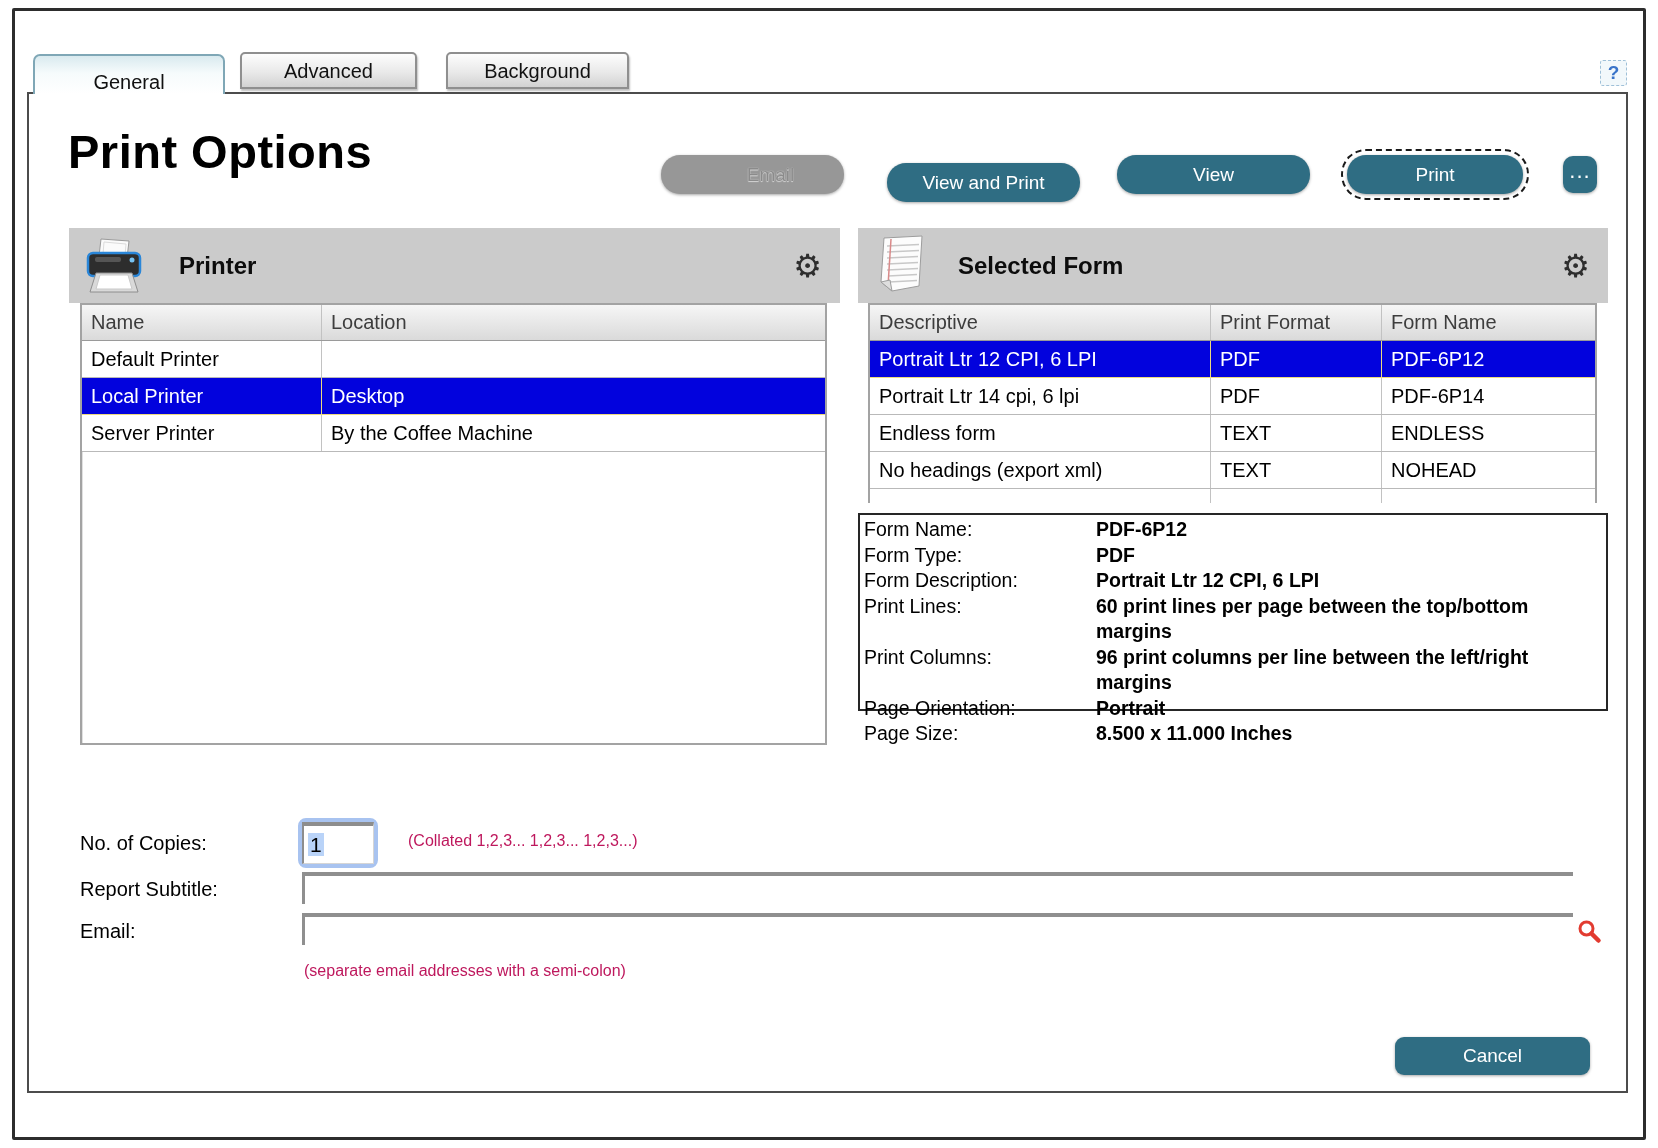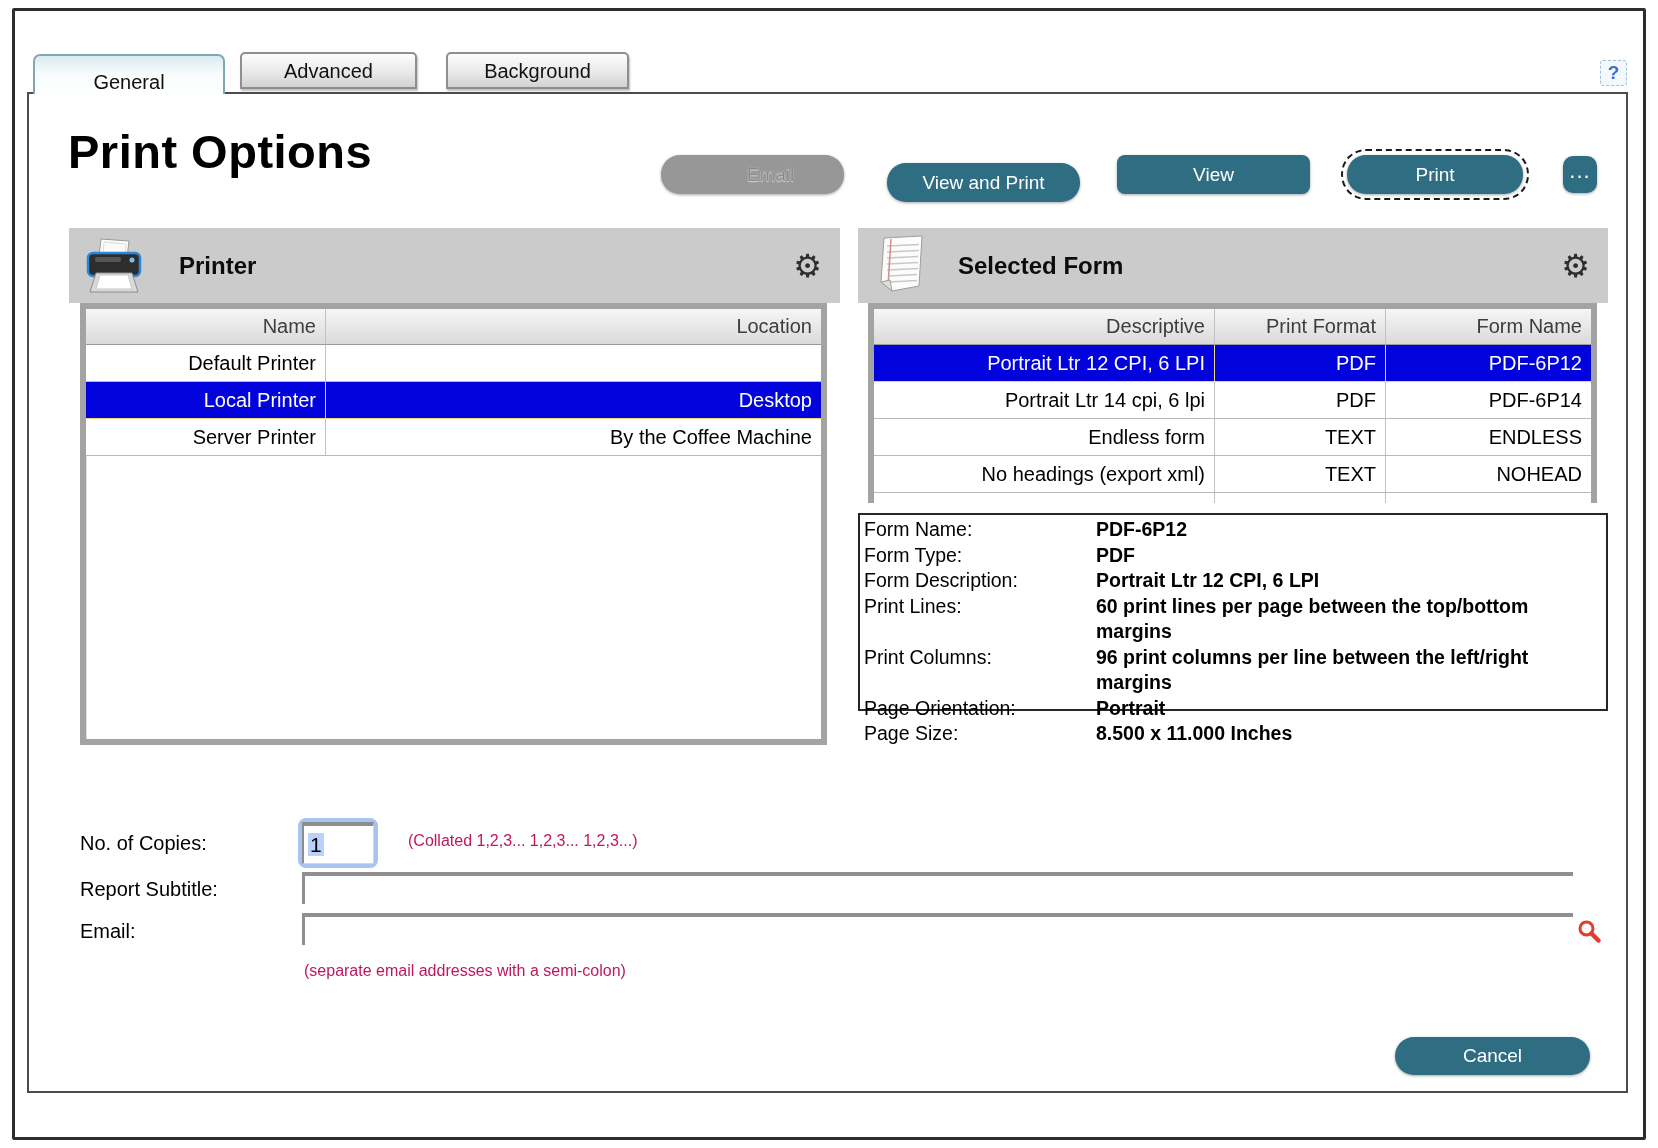--- a/index.html
+++ b/index.html
@@ -33,21 +33,21 @@
   .btn-more  { left:1563px; top:156px; width:34px; height:37px; border-radius:10px; line-height:30px; font-size:22px; letter-spacing:1px; }
 
   
   .panel-header { top:228px; height:75px; background:#cbcbcb; }
   .panel-header.left { left:69px; width:771px; }
   .panel-header.right { left:858px; width:750px; }
   .panel-title { font-size:24px; font-weight:bold; color:#0c0c0c; }
   .gear { font-size:32px; color:#2e2e2e; line-height:1; cursor:pointer; }
 
   
-  .grid { background:#fff; border:6px solid #a3a3a3; box-shadow:inset 1px 1px 0 #e0e0e0;text-align:right; }
+  .grid { background:#fff; border:2px solid #a3a3a3; box-shadow:inset 1px 1px 0 #e0e0e0; }
   .grid-left { left:80px; top:303px; width:747px; height:442px; }
   .grid-right { left:868px; top:303px; width:729px; height:200px; overflow:hidden; border-bottom:none; }
   .grid-header { display:flex; height:36px; background:linear-gradient(#f6f6f6,#dadada); border-bottom:1px solid #9a9a9a; color:#3d3d3d; font-size:20px; }
   .grid-header .cell { line-height:35px; }
   .row { display:flex; height:37px; font-size:20px; background:#fff; border-bottom:1px solid #b9b9b9; }
   .row .cell { line-height:36px; }
   .cell { padding:0 9px; white-space:nowrap; overflow:hidden; border-right:1px solid #c2c2c2; }
   .cell:last-child { border-right:none; }
   .row.selected { background:#0202dd; color:#fff; border-bottom:1px solid #ecd97f; }
   .row.selected .cell { border-right-color:#ecd97f; }
@@ -63,21 +63,21 @@
 
   
   .field-label { font-size:20px; color:#000; }
   .copies-wrap { left:298px; top:818px; width:80px; height:50px; border:4px solid #a8c3f0; border-radius:8px; background:#fff; }
   .copies-inner { position:absolute; inset:0; border-top:4px solid #8d8d8d; border-left:2px solid #8d8d8d; border-right:1px solid #d5d5d5; border-bottom:1px solid #d5d5d5; font-size:21px; line-height:38px; padding-left:4px; }
   .sel-text { background:#b9d3f8; padding:0 2px; }
   .hint { font-size:16px; color:#be185d; }
   .line-field { height:32px; background:#fff; border-top:4px solid #8f8f8f; border-left:3px solid #8f8f8f; width:1271px; left:302px; }
   .line-field input { width:100%; height:100%; border:none; outline:none; font-size:19px; font-family:"Liberation Sans", sans-serif; background:transparent; }
 
-  .btn-cancel { left:1395px; top:1037px; width:195px; height:38px; line-height:38px; border-radius:19px; }
+  .btn-cancel { left:1395px; top:1037px; width:195px; height:38px; line-height:38px; border-radius:9px; }
 
   .mag { width:26px; height:26px; }
 
   svg { display:block; }
 </style>
 </head>
 <body>
 
 <div class="abs page-frame"></div>
 
@@ -86,21 +86,21 @@
 <div class="abs tab tab-idle tab-background">Background</div>
 
 <div class="abs help-box">?</div>
 
 <div class="abs dialog"></div>
 
 <div class="abs page-title" style="z-index:2;">Print Options</div>
 
 <div class="abs btn btn-email" style="z-index:2;padding-left:36px;">Email</div>
 <div class="abs btn btn-vap" style="z-index:2;">View and Print</div>
-<div class="abs btn btn-view" style="z-index:2;border-radius:8px;">View</div>
+<div class="abs btn btn-view" style="z-index:2;">View</div>
 <div class="abs btn btn-print" style="z-index:2;">Print</div>
 <div class="abs btn btn-more" style="z-index:2;">...</div>
 
 <div class="abs panel-header left" style="z-index:2; display:flex; align-items:center;">
   <span class="abs" style="left:14px; top:8px;">
     <svg width="64" height="60" viewBox="0 0 64 60">
       <polygon points="18,3 46,5 44,22 16,20" fill="#fbfbfb" stroke="#9a9a9a"></polygon>
       <polygon points="21,6 43,8 42,20 20,18" fill="none" stroke="#dcdcdc"></polygon>
       <rect x="5" y="17" width="52" height="23" rx="5" fill="#2d2d2d"></rect>
       <rect x="5" y="17" width="52" height="23" rx="5" fill="none" stroke="#2a86d8" stroke-width="2.5"></rect>

